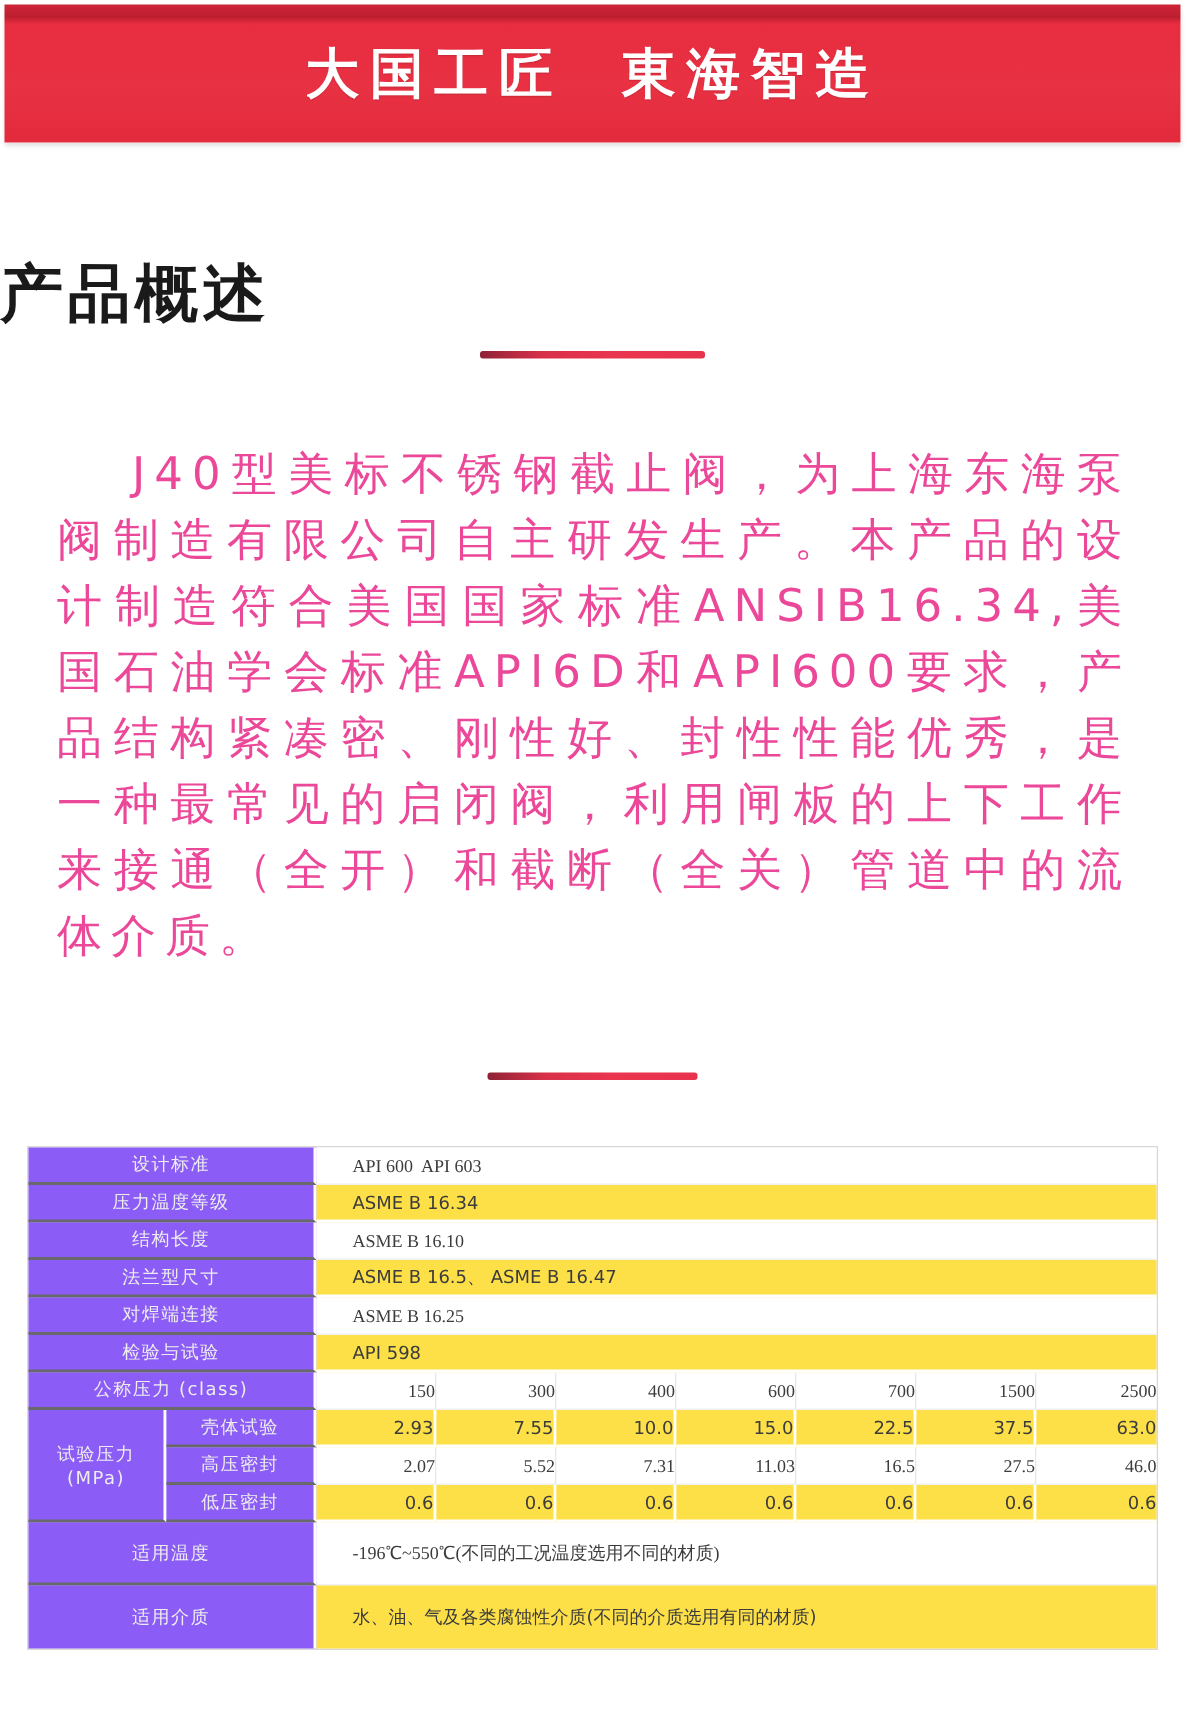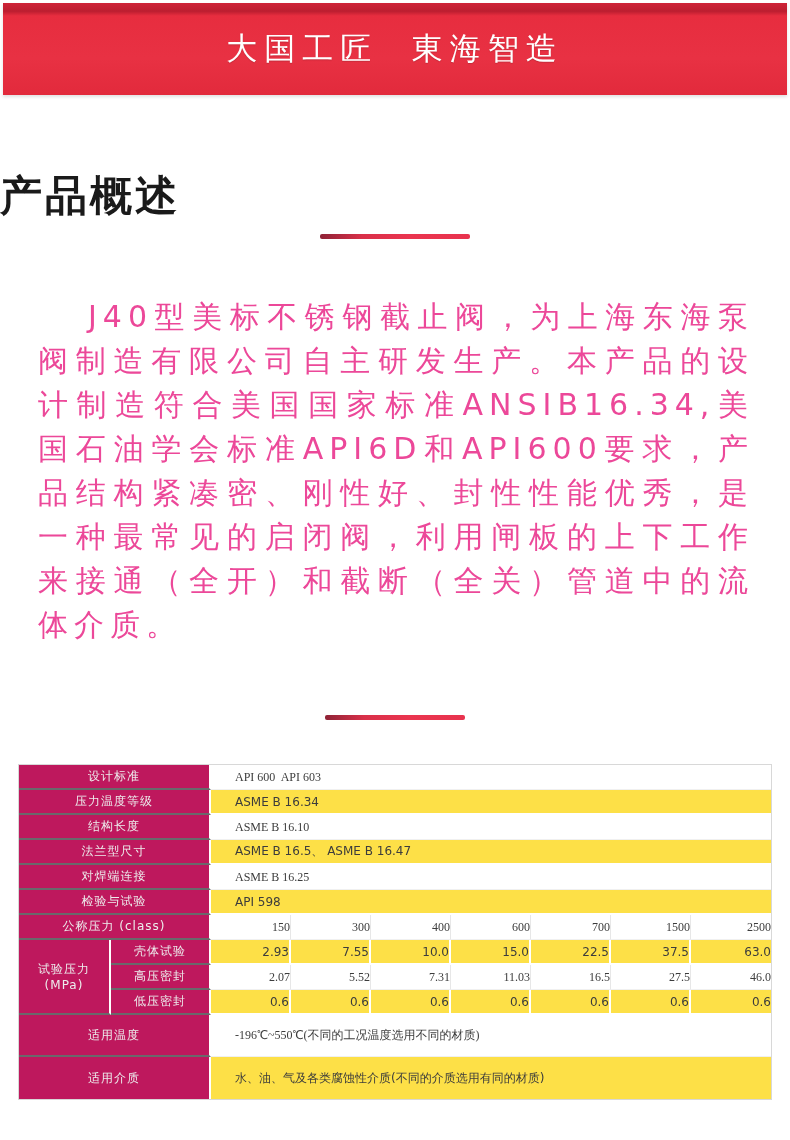--- a/index.html
+++ b/index.html
@@ -11,22 +11,22 @@
     margin: 3px 3px 0 3px;
     height: 92px;
     background: linear-gradient(180deg, #cf2438 0%, #bc1e30 9%, #e72d3f 14%, #e83143 60%, #e22a3c 100%);
     display: flex;
     align-items: center;
     justify-content: center;
     box-shadow: 0 2px 3px rgba(0,0,0,0.12);
   }
   .banner-title {
     color: #ffffff;
-    font-size: 31px;
-    font-weight: 400;
+    font-size: 36px;
+    font-weight: 700;
     letter-spacing: 7px;
     white-space: pre;
     text-shadow: 0 1px 1px rgba(0,0,0,0.15);
   }
 
   
   .section-title-block { }
   .section-title-block.overview { margin-top: 73px; }
   .section-title-block.specs { margin-top: 68px; }
   .section-title {
@@ -66,21 +66,21 @@
   table.specs {
     width: 100%;
     table-layout: fixed;
     border-collapse: separate;
     border-spacing: 0;
     font-size: 12px;
   }
   tr.standard { height: 25px; }
   tr.tall { height: 42px; }
   th {
-    background: #be185d;
+    background: #8b5cf6;
     color: #ededed;
     font-weight: 400;
     text-align: center;
     border-bottom: 2px solid #69696b;
     border-right: 2px solid #ffffff;
     letter-spacing: 1px;
   }
   td { color: #3c3c3c; }
   td.num { text-align: right; }
   td.wide { text-align: left; padding-left: 24px; white-space: pre-wrap; }

